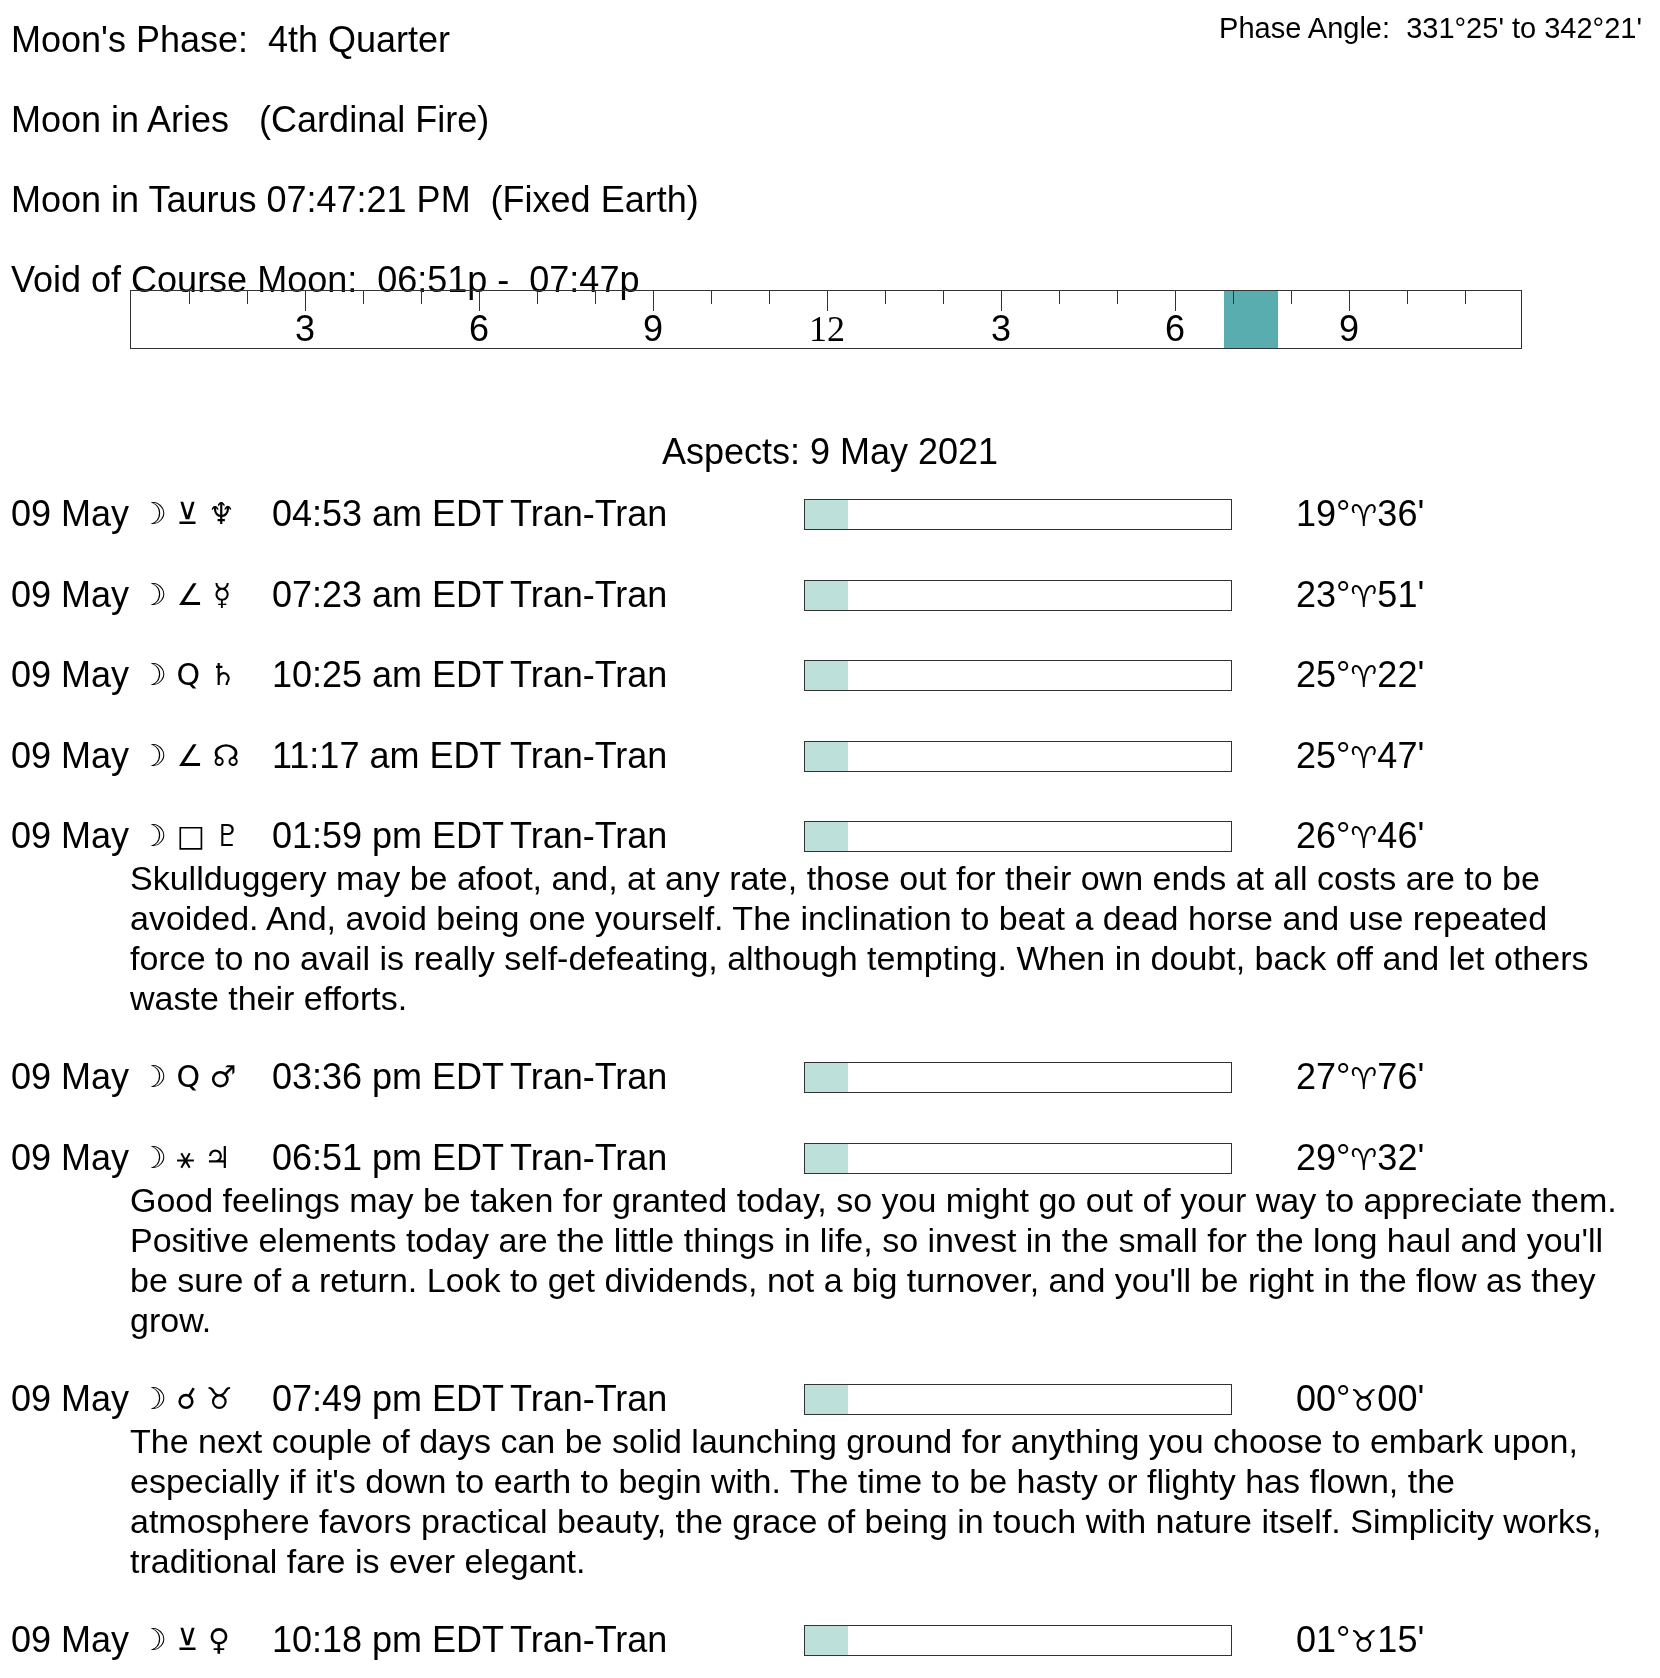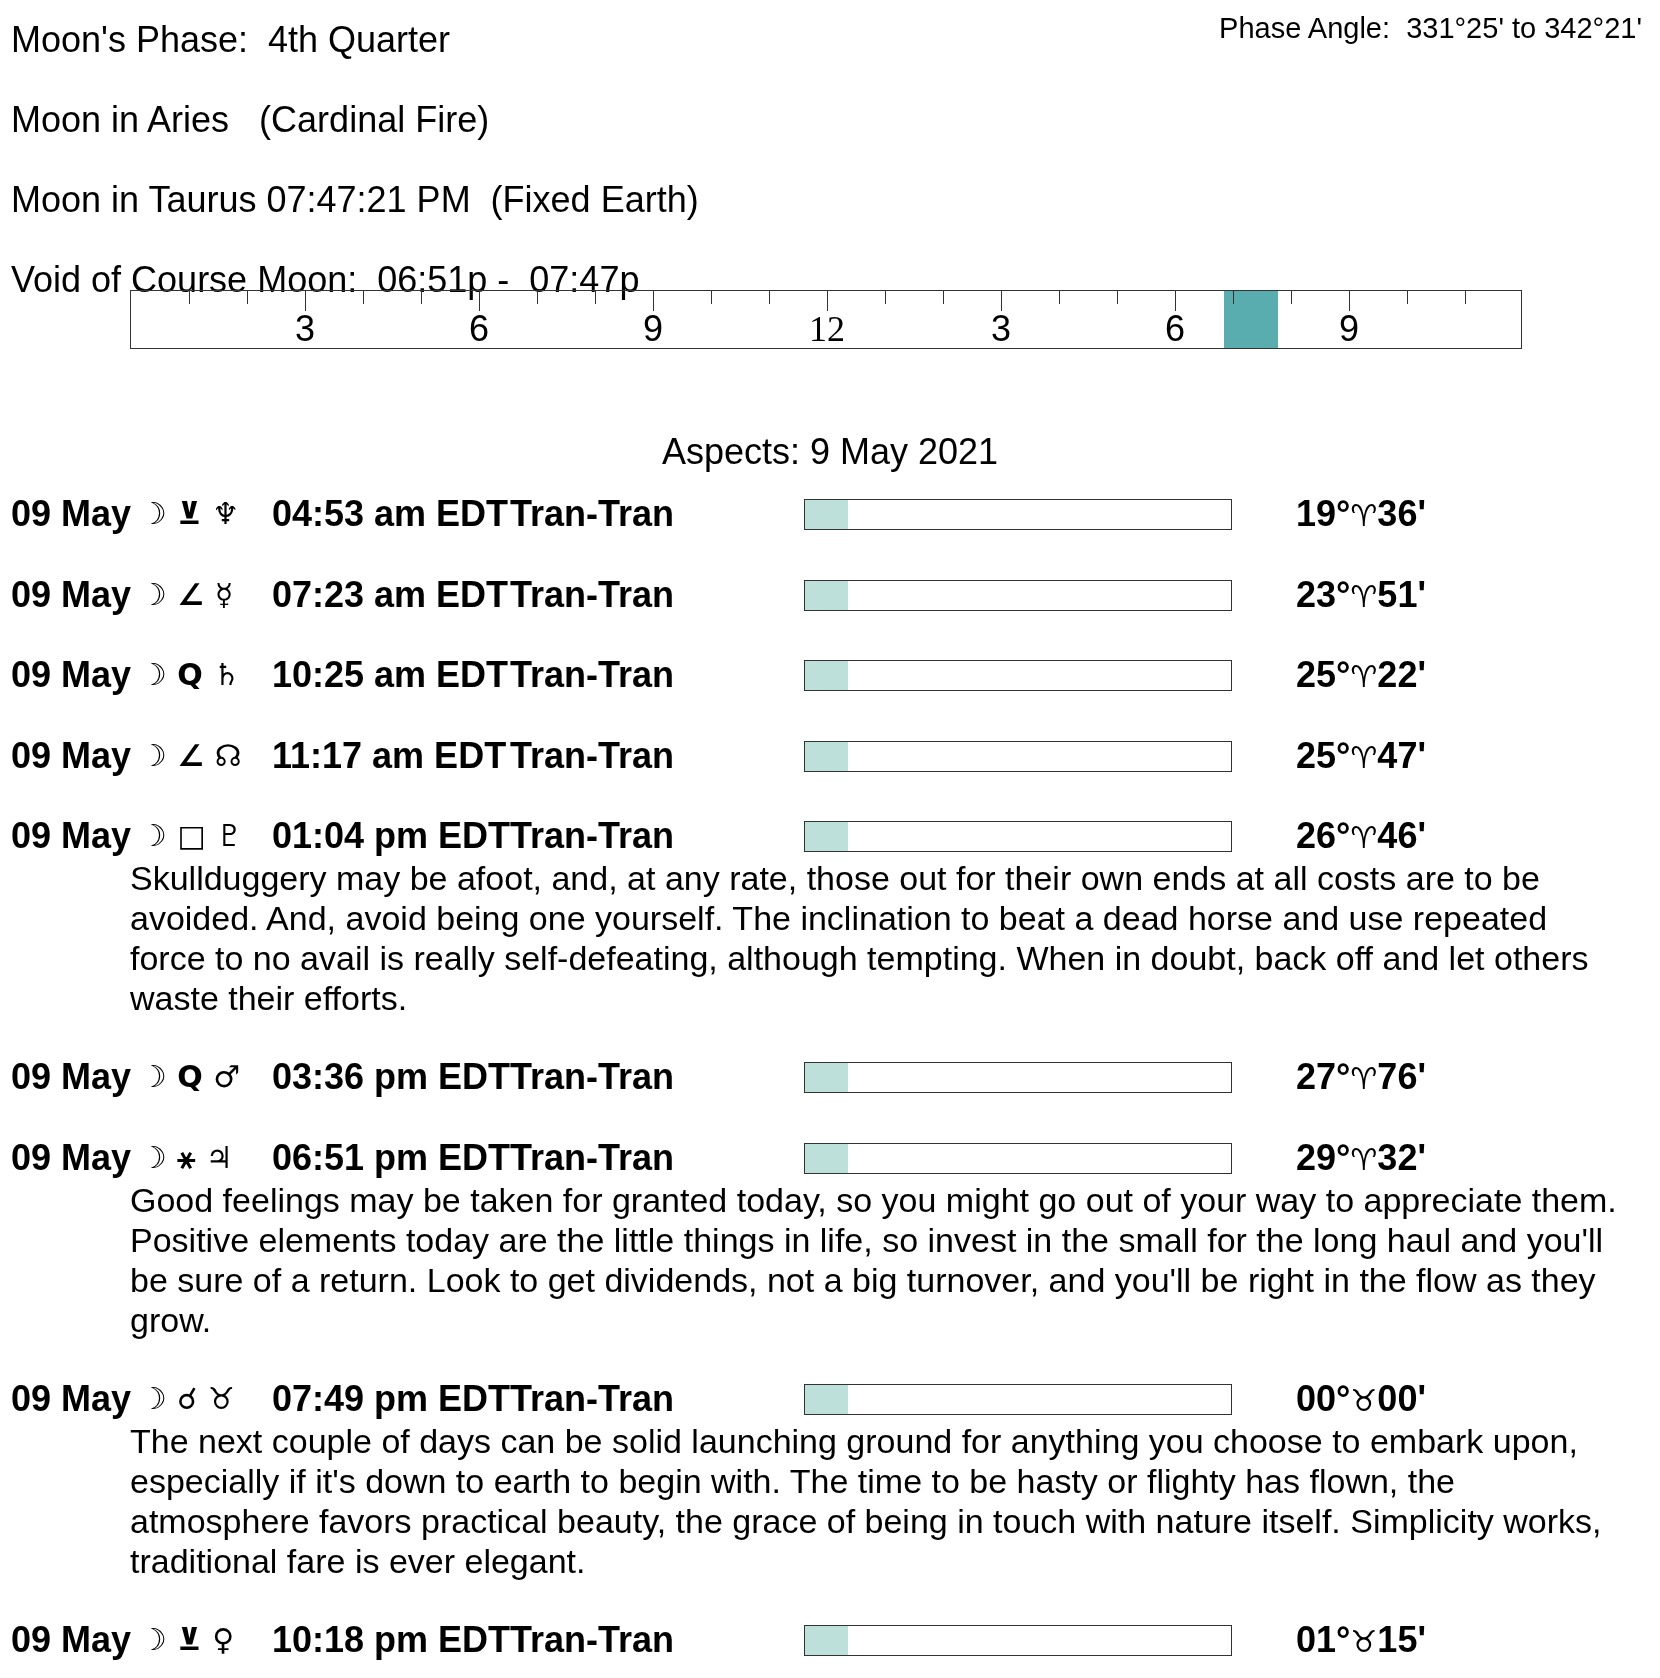--- a/index.html
+++ b/index.html
@@ -15,21 +15,21 @@
     #timeline .tick { position: absolute; top: 0; width: 1px; background: #333; }
     #timeline .tick.minor { height: 13px; }
     #timeline .tick.major { height: 20px; }
     #timeline .tlabel { position: absolute; top: 20px; font-size: 36px; transform: translateX(-50%); line-height: 1; }
     #voc-band { position: absolute; top: 0; bottom: 0; background: #5aadae; }
 
     #aspects-title { position: absolute; left: 0; width: 1660px; top: 434px; text-align: center; font-size: 36px; line-height: 1; white-space: pre; }
 
     #aspect-list { position: absolute; left: 0; top: 0; width: 1660px; }
     .aspect { position: absolute; left: 0; width: 1660px; }
-    .aspect .line { position: relative; height: 44px; font-size: 36px; line-height: 44px; font-weight: bold; }
+    .aspect .line { position: relative; height: 44px; font-size: 36px; line-height: 44px; }
     .aspect .date { position: absolute; left: 11px; white-space: pre; }
     .aspect .glyphs { position: absolute; left: 140px; white-space: pre; font-family: "DejaVu Sans", sans-serif; font-size: 30px; }
     .aspect .time { position: absolute; left: 272px; white-space: pre; }
     .aspect .kind { position: absolute; left: 510px; white-space: pre; }
     .aspect .bar { position: absolute; left: 804px; top: 7px; width: 428px; height: 31px; border: 1px solid #333; box-sizing: border-box; background: #fff; }
     .aspect .bar .fill { position: absolute; left: 0; top: 0; bottom: 0; background: #bde0db; }
     .aspect .pos { position: absolute; left: 1296px; white-space: pre; }
     .aspect .pos .sign { font-family: "DejaVu Sans", sans-serif; font-size: 30px; }
     .aspect .desc { margin: 0 0 0 130px; width: 1500px; font-size: 34px; line-height: 40px; }
   </style>
@@ -124,21 +124,21 @@
         <span class="bar">
           <span class="fill" style="width: 10%; background: rgb(189, 224, 219);"></span>
         </span>
         <span class="pos"><span>25°</span><span class="sign">♈</span><span>47'</span></span>
       </div>
     </div>
     <div class="aspect" style="top: 814px;">
       <div class="line">
         <span class="date">09 May</span>
         <span class="glyphs">☽ □ ♇</span>
-        <span class="time">01:04 pm EDT</span>
+        <span class="time">01:59 pm EDT</span>
         <span class="kind">Tran-Tran</span>
         <span class="bar">
           <span class="fill" style="width: 10%; background: rgb(189, 224, 219);"></span>
         </span>
         <span class="pos"><span>26°</span><span class="sign">♈</span><span>46'</span></span>
       </div>
       <p class="desc">Skullduggery may be afoot, and, at any rate, those out for their own ends at all costs are to be avoided. And, avoid being one yourself. The inclination to beat a dead horse and use repeated force to no avail is really self-defeating, although tempting. When in doubt, back off and let others waste their efforts.</p>
     </div>
     <div class="aspect" style="top: 1055px;">
       <div class="line">

